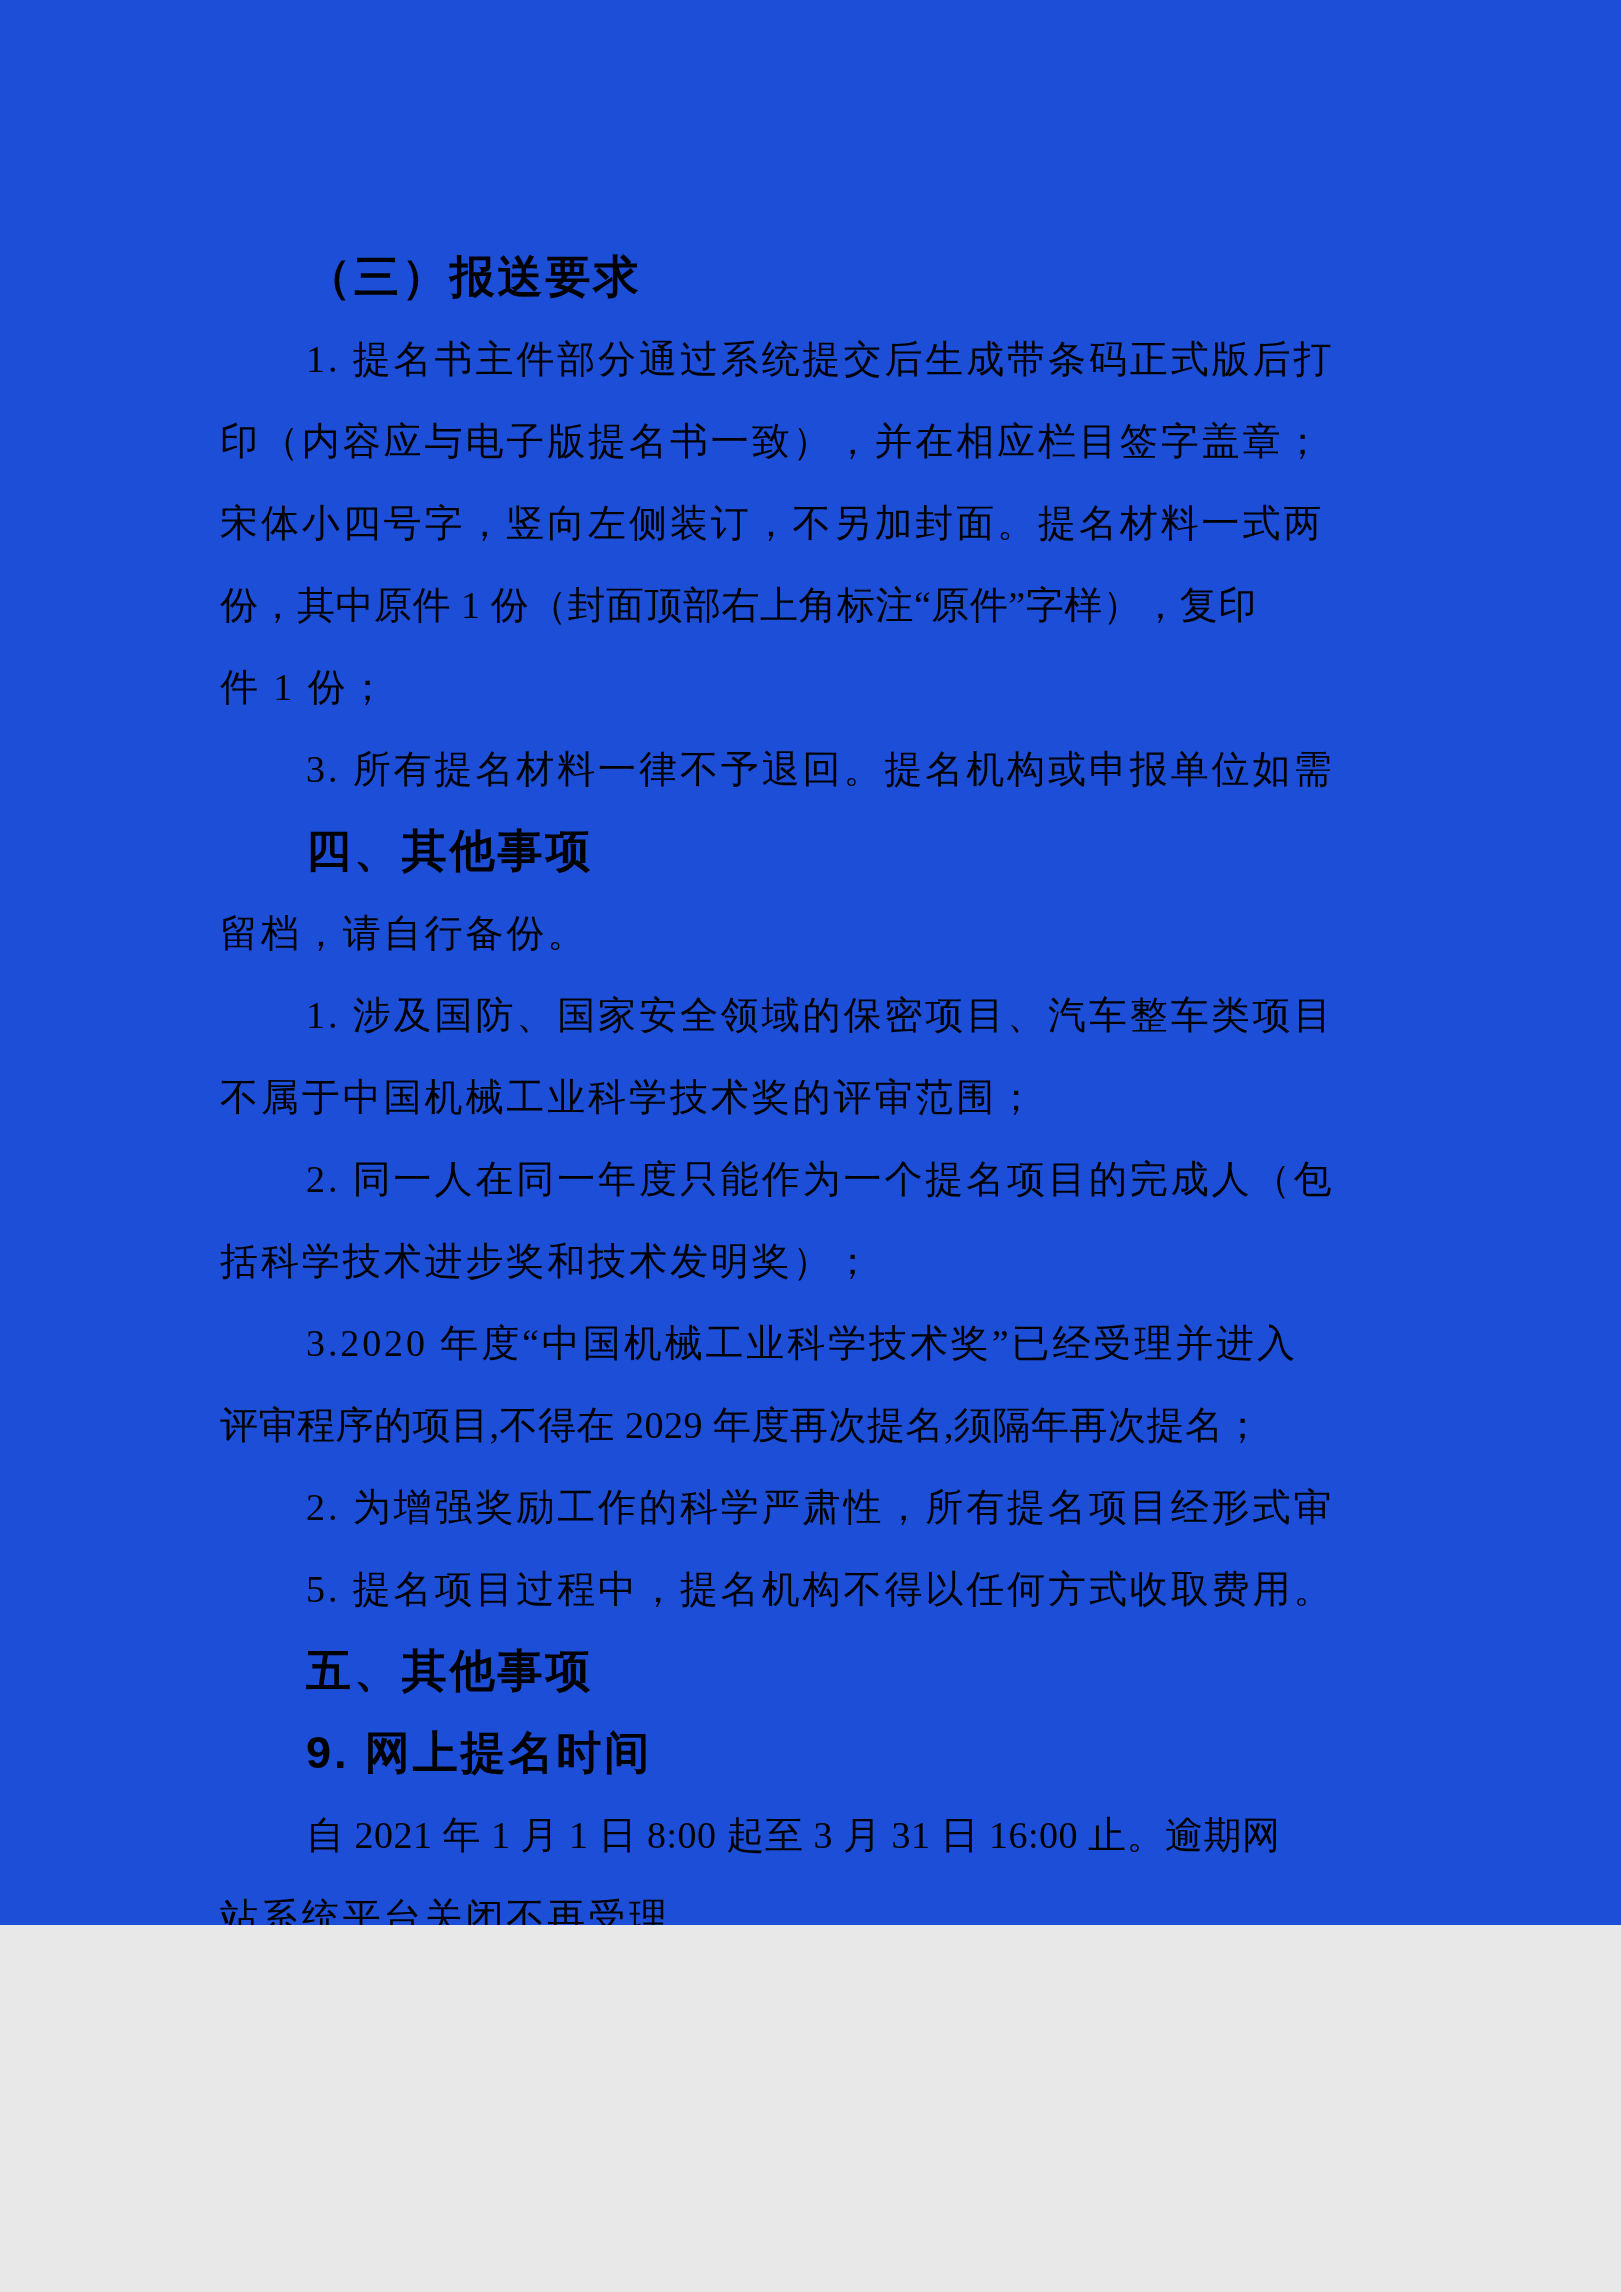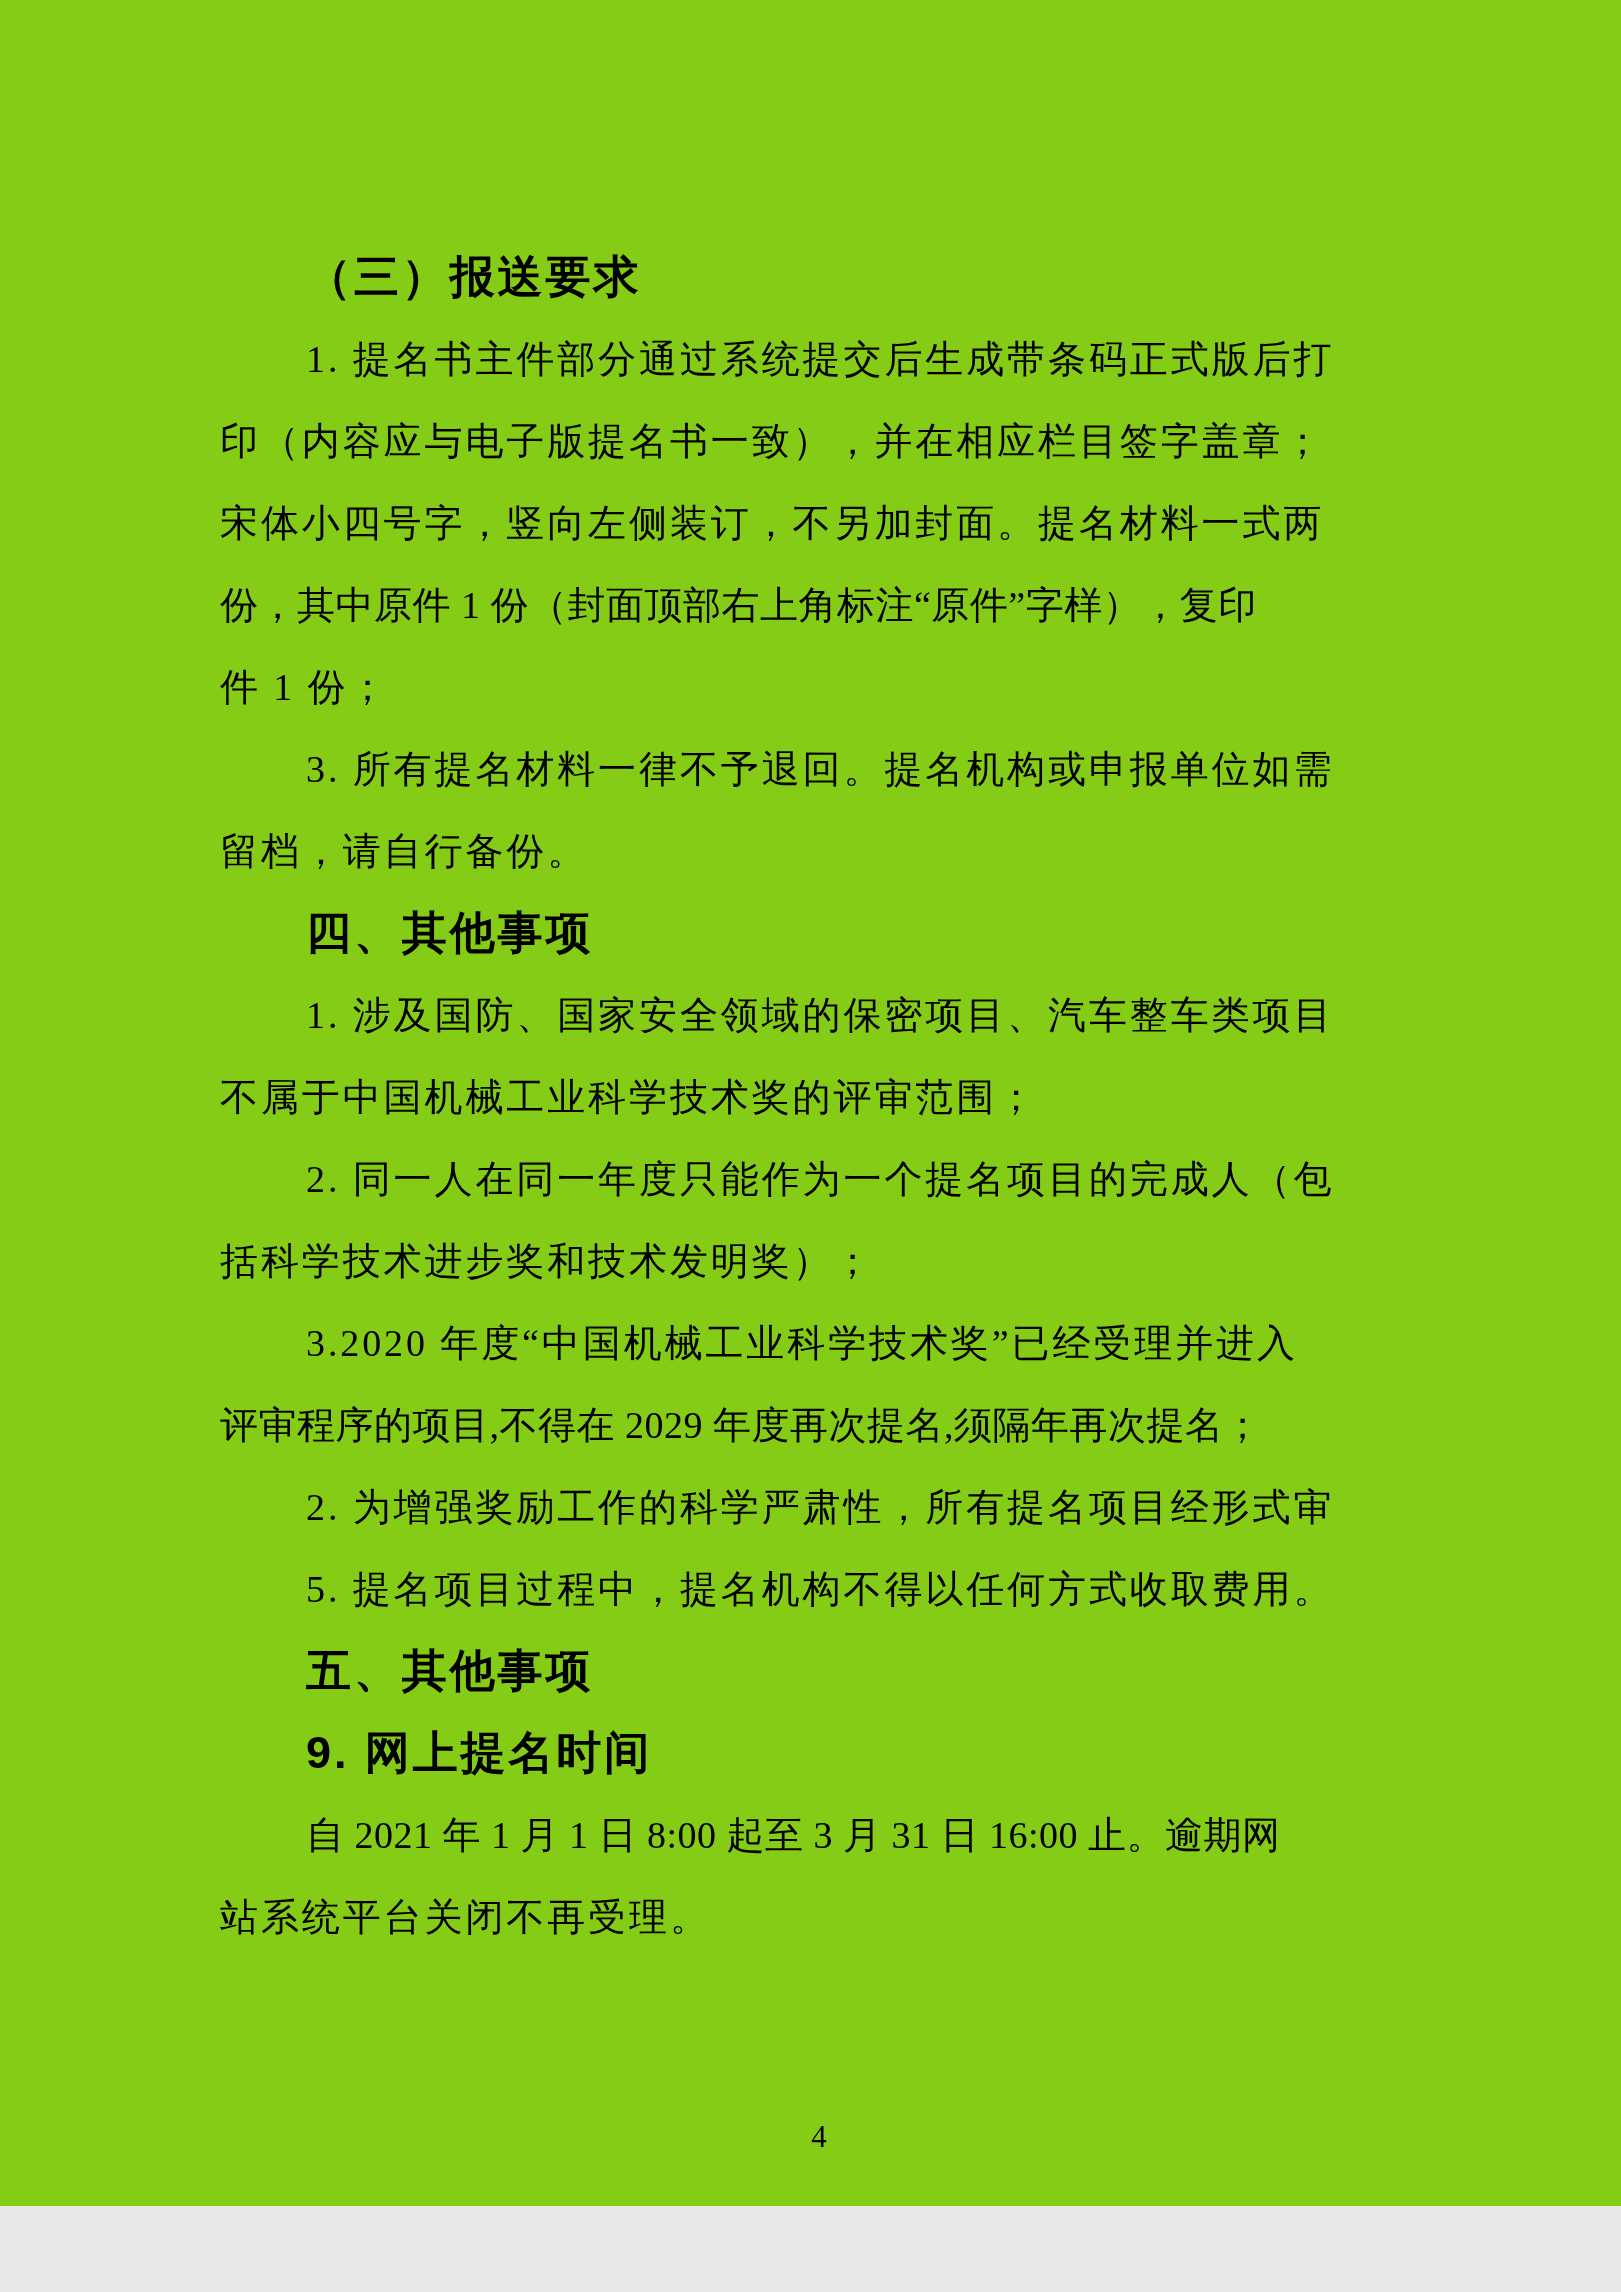--- a/index.html
+++ b/index.html
@@ -3,22 +3,22 @@
 <meta charset="utf-8">
 <style>
   html, body {
     margin: 0;
     padding: 0;
     background: #e8e8e8;
   }
   .page {
     position: relative;
     width: 1621px;
-    height: 2206px;
-    background: #84cc16;
+    height: 1925px;
+    background: #1d4ed8;
     overflow: hidden;
     font-family: "Liberation Serif", serif;
     color: #000000;
   }
   .textblock {
     position: absolute;
     left: 220px;
     top: 236px;
     width: 1198px;
   }
@@ -61,22 +61,22 @@
 
 <div class="page">
   <div class="textblock">
     <div class="line indent kaiti">（三）报送要求</div>
     <div class="line indent">1. 提名书主件部分通过系统提交后生成带条码正式版后打</div>
     <div class="line">印（内容应与电子版提名书一致），并在相应栏目签字盖章；</div>
     <div class="line">宋体小四号字，竖向左侧装订，不另加封面。提名材料一式两</div>
     <div class="line tight">份，其中原件 1 份（封面顶部右上角标注“原件”字样），复印</div>
     <div class="line">件 1 份；</div>
     <div class="line indent">3. 所有提名材料一律不予退回。提名机构或申报单位如需</div>
+    <div class="line indent heiti">四、其他事项</div>
     <div class="line">留档，请自行备份。</div>
-    <div class="line indent heiti">四、其他事项</div>
     <div class="line indent">1. 涉及国防、国家安全领域的保密项目、汽车整车类项目</div>
     <div class="line">不属于中国机械工业科学技术奖的评审范围；</div>
     <div class="line indent">2. 同一人在同一年度只能作为一个提名项目的完成人（包</div>
     <div class="line">括科学技术进步奖和技术发明奖）；</div>
     <div class="line indent">3.2020 年度“中国机械工业科学技术奖”已经受理并进入</div>
     <div class="line tight">评审程序的项目,不得在 2029 年度再次提名,须隔年再次提名；</div>
     <div class="line indent">2. 为增强奖励工作的科学严肃性，所有提名项目经形式审</div>
     <div class="line indent">5. 提名项目过程中，提名机构不得以任何方式收取费用。</div>
     <div class="line indent heiti">五、其他事项</div>
     <div class="line indent heiti">9. 网上提名时间</div>

